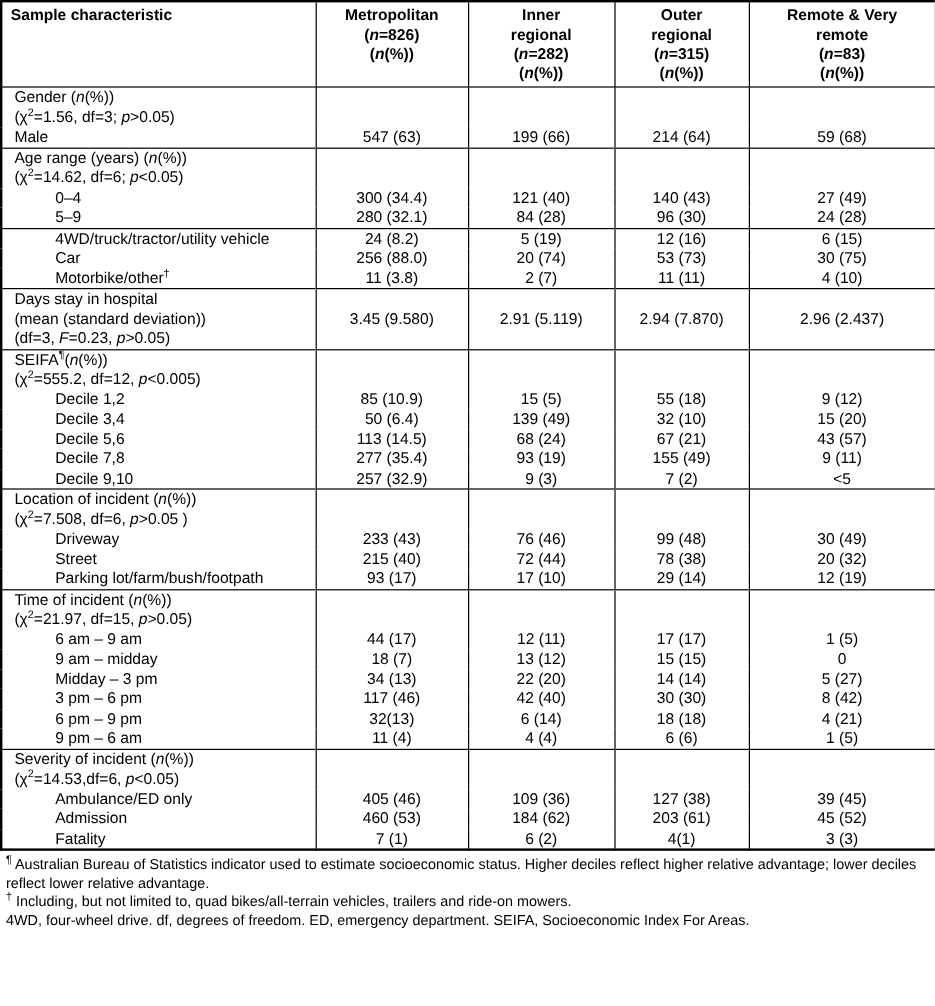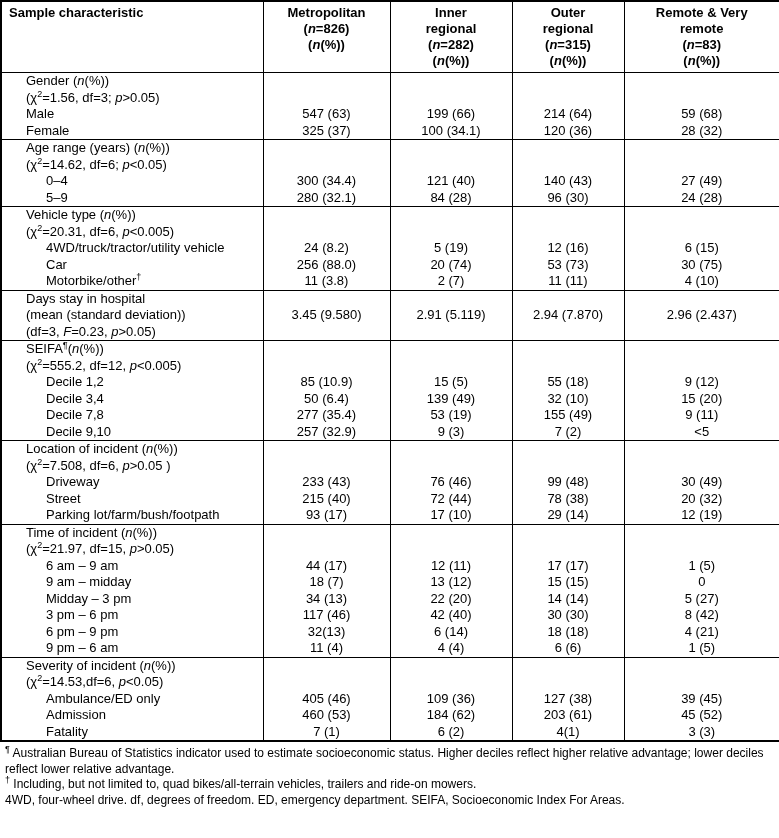--- a/index.html
+++ b/index.html
@@ -33,21 +33,21 @@
     border-bottom: 1px solid #000000;
     font-weight: bold;
     text-align: center;
     line-height: 16px;
     padding: 3px 18px;
     vertical-align: top;
   }
   thead th.col-char { text-align: left; padding-left: 7px; }
   tbody tr:first-child th, tbody tr:first-child td { border-top: 1px solid #000000; }
   tbody td { line-height: 16.5px; }
-  td.char { text-align: left; padding-left: 24px; }
+  td.char { text-align: left; padding-left: 10px; }
   td.char.indent { padding-left: 44px; }
   td.val { text-align: center; }
   td.mid { vertical-align: middle; margin-left: 16px; }
   .lbl { line-height: 16.5px; }
   sup { font-size: 9px; vertical-align: super; line-height: 0; }
   i { font-style: italic; }
   .footnotes {
     padding: 4px 6px 0 5px;
     font-size: 12px;
     line-height: 15.5px;
@@ -86,27 +86,20 @@
           <td class="val"></td>
           <td class="val"></td>
         </tr>
         <tr>
           <td class="char">Male</td>
           <td class="val">547 (63)</td>
           <td class="val">199 (66)</td>
           <td class="val">214 (64)</td>
           <td class="val">59 (68)</td>
         </tr>
-        <tr>
-          <td class="char">Female</td>
-          <td class="val">325 (37)</td>
-          <td class="val">100 (34.1)</td>
-          <td class="val">120 (36)</td>
-          <td class="val">28 (32)</td>
-        </tr>
       </tbody>
       <tbody class="section">
         <tr>
           <td class="char">
             <div class="lbl">Age range (years) (<i>n</i>(%))</div>
             <div class="lbl">(χ<sup>2</sup>=14.62, df=6; <i>p</i>&lt;0.05)</div>
           </td>
           <td class="val"></td>
           <td class="val"></td>
           <td class="val"></td>
@@ -122,30 +115,20 @@
         <tr>
           <td class="char indent">5–9</td>
           <td class="val">280 (32.1)</td>
           <td class="val">84 (28)</td>
           <td class="val">96 (30)</td>
           <td class="val">24 (28)</td>
         </tr>
       </tbody>
       <tbody class="section">
         <tr>
-          <td class="char">
-            <div class="lbl">Vehicle type (<i>n</i>(%))</div>
-            <div class="lbl">(χ<sup>2</sup>=20.31, df=6, <i>p</i>&lt;0.005)</div>
-          </td>
-          <td class="val"></td>
-          <td class="val"></td>
-          <td class="val"></td>
-          <td class="val"></td>
-        </tr>
-        <tr>
           <td class="char indent">4WD/truck/tractor/utility vehicle</td>
           <td class="val">24 (8.2)</td>
           <td class="val">5 (19)</td>
           <td class="val">12 (16)</td>
           <td class="val">6 (15)</td>
         </tr>
         <tr>
           <td class="char indent">Car</td>
           <td class="val">256 (88.0)</td>
           <td class="val">20 (74)</td>
@@ -192,23 +175,30 @@
           <td class="val">9 (12)</td>
         </tr>
         <tr>
           <td class="char indent">Decile 3,4</td>
           <td class="val">50 (6.4)</td>
           <td class="val">139 (49)</td>
           <td class="val">32 (10)</td>
           <td class="val">15 (20)</td>
         </tr>
         <tr>
+          <td class="char indent">Decile 5,6</td>
+          <td class="val">113 (14.5)</td>
+          <td class="val">68 (24)</td>
+          <td class="val">67 (21)</td>
+          <td class="val">43 (57)</td>
+        </tr>
+        <tr>
           <td class="char indent">Decile 7,8</td>
           <td class="val">277 (35.4)</td>
-          <td class="val">53 (19)</td>
+          <td class="val">93 (19)</td>
           <td class="val">155 (49)</td>
           <td class="val">9 (11)</td>
         </tr>
         <tr>
           <td class="char indent">Decile 9,10</td>
           <td class="val">257 (32.9)</td>
           <td class="val">9 (3)</td>
           <td class="val">7 (2)</td>
           <td class="val">&lt;5</td>
         </tr>

